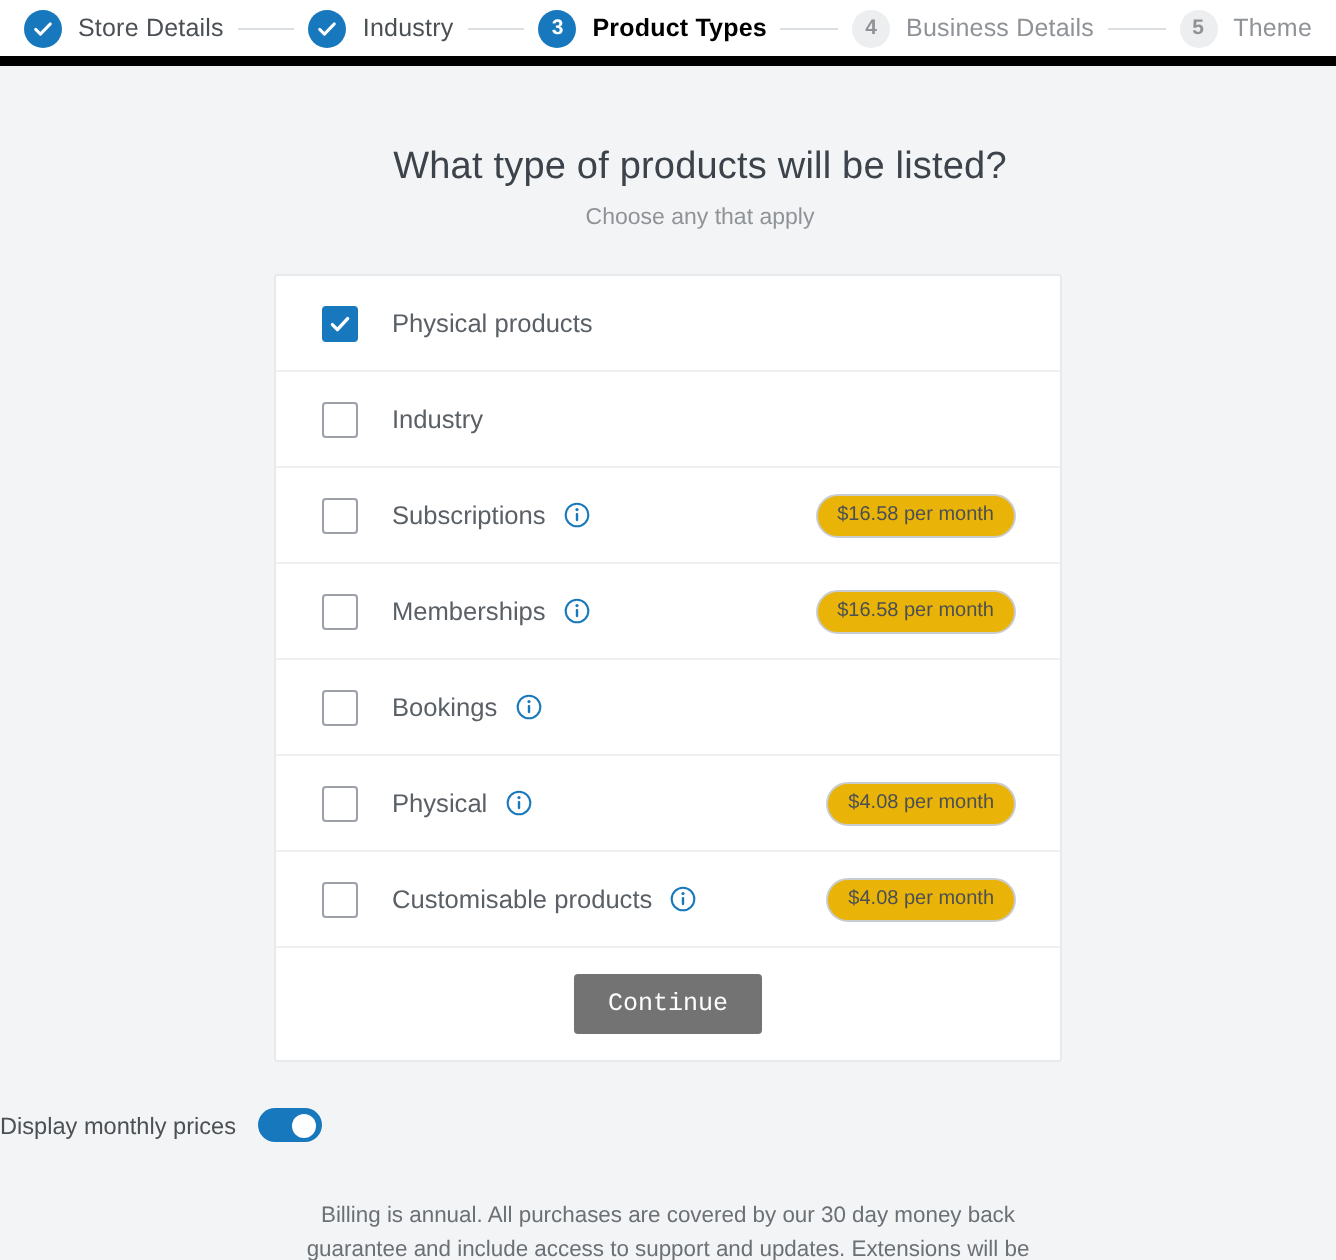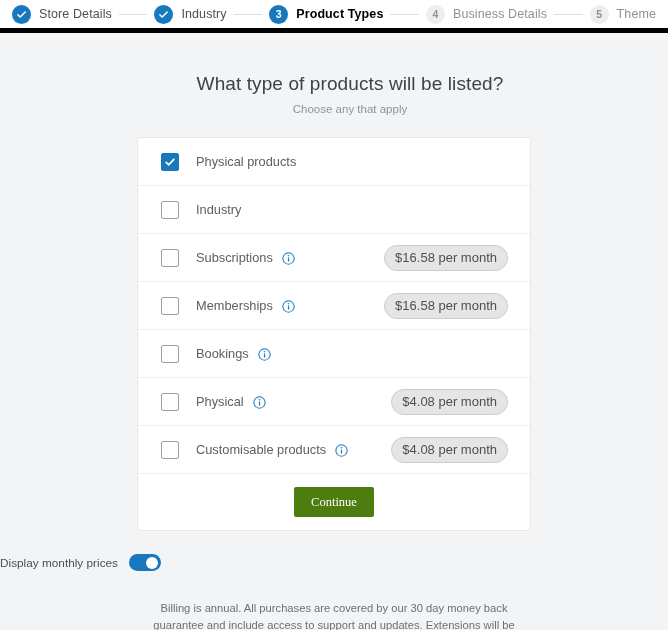--- a/index.html
+++ b/index.html
@@ -161,43 +161,43 @@
   .info-icon {
     margin-left: 9px;
     width: 13px;
     height: 13px;
     flex: 0 0 auto;
     cursor: pointer;
     display: block;
   }
 
   .price-pill {
-    font-size: 13px;
+    font-size: 10px;
     color: #4b5055;
     border: 1px solid #c9cdd1;
     border-radius: 20px;
     padding: 4px 10px 5px 10px;
-    background: #e5e5e5;
+    background: #eab308;
     white-space: nowrap;
     flex: 0 0 auto;
   }
 
   .card-footer {
     height: 56px;
     display: flex;
     align-items: center;
     justify-content: center;
   }
 
   .continue-btn {
-    background: #4d7c0f;
+    background: #737373;
     color: #ffffff;
     border: none;
     font-size: 12.5px;
-    font-family: Liberation Serif, serif;
+    font-family: Liberation Mono, monospace;
     padding: 9px 17px;
     border-radius: 2px;
     cursor: pointer;
     line-height: 1;
   }
 
   
   .toggle-row {
     display: flex;
     align-items: center;

